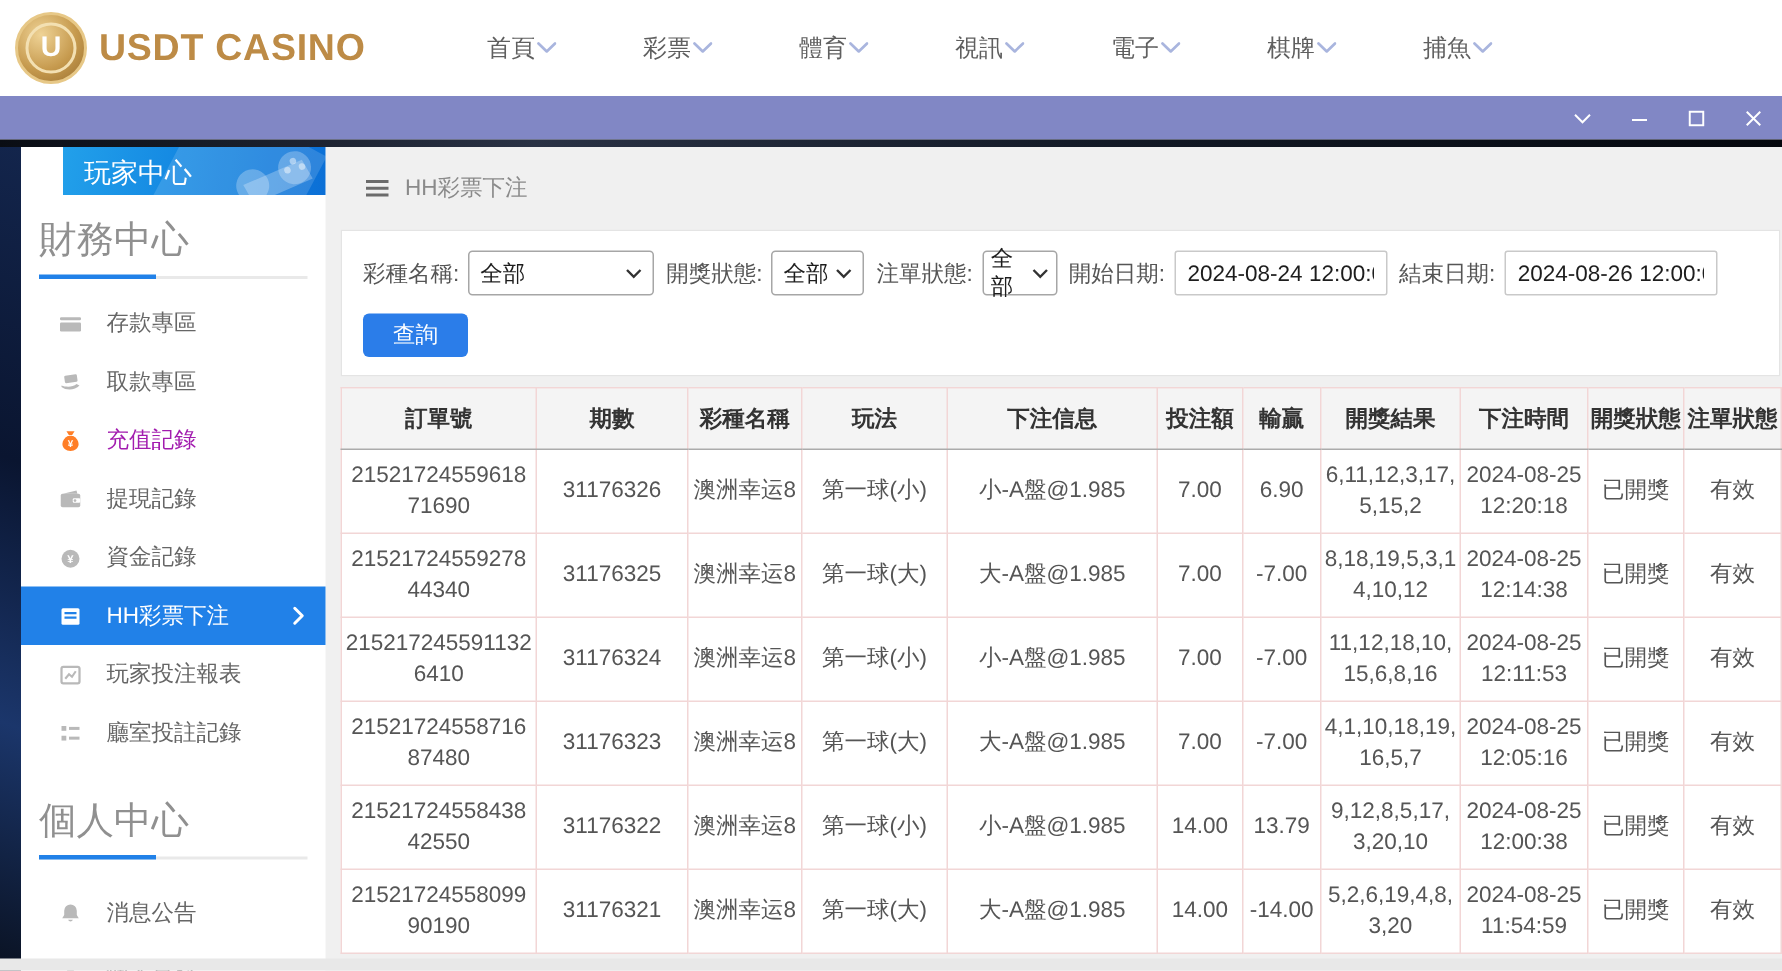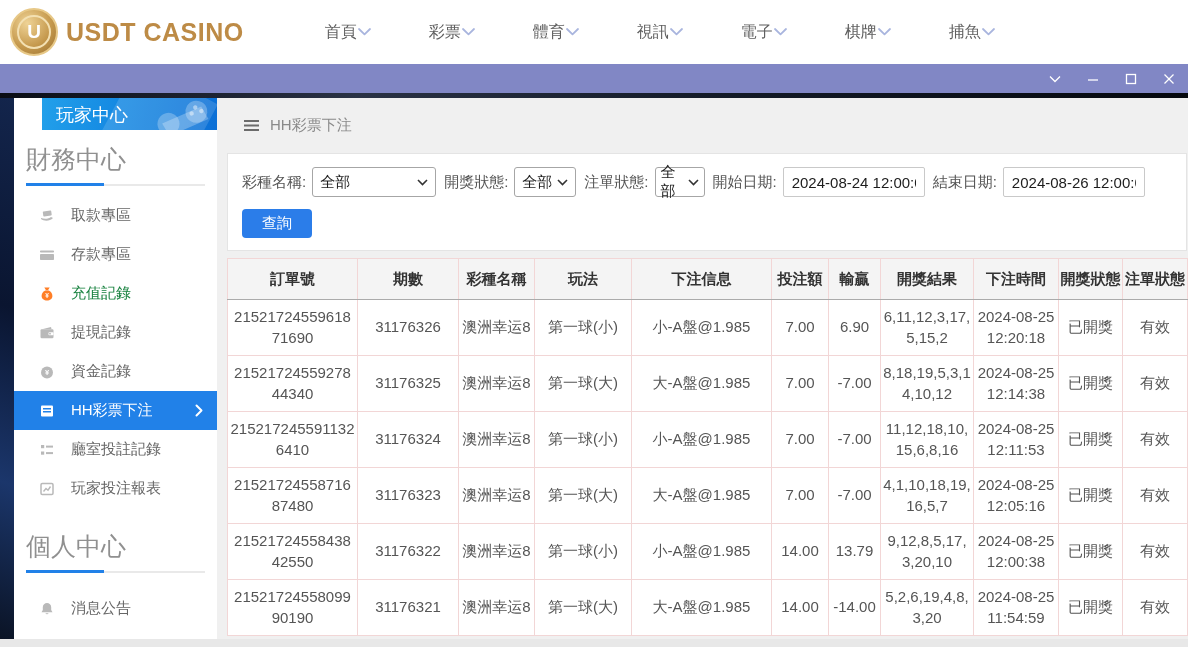--- a/index.html
+++ b/index.html
@@ -42,21 +42,21 @@
   .banner-sub { color:#e8f5ff; font-size:8.5px; letter-spacing:2.5px; margin-top:1px; position:relative; }
   .gamepad { position:absolute; right:2px; top:2px; transform:rotate(-14deg); }
 
   .sec-title { margin:13px 0 0 12px; font-size:25px; color:#909090; }
   .sec-line { margin:8px 12px 0; height:2px; background:#e9e9e9; position:relative; }
   .sec-line i { position:absolute; left:0; top:-1px; width:78px; height:3px; background:#2181e8; display:block; }
   .side-list { margin-top:10px; }
   .side-item { height:39px; display:flex; align-items:center; padding-left:24px;
     font-size:15px; color:#666; cursor:pointer; }
   .side-item .ic { width:18px; display:flex; justify-content:center; margin-right:15px; }
-  .side-item.orange { color:#15803d; }
+  .side-item.orange { color:#a21caf; }
   .side-item.active { background:#2181e8; color:#fff; padding-right:14px; }
   .side-item.active .arrow { margin-left:auto; display:flex; }
 
   
   .main { flex:1; padding-left:10px; }
   .breadcrumb { height:55px; display:flex; align-items:center; gap:10px;
     padding-left:16px; font-size:15px; color:#8a8a8a; }
   .panel { width:960px; background:#fff; border:1px solid #e4e4e4; padding:13px 0 12px 14px; }
   .filter-row { display:flex; align-items:center; font-size:15px; color:#555; }
   .flabel { margin:0 6px 0 8px; white-space:nowrap; }
@@ -186,37 +186,37 @@
     <div class="sec-title">財務中心</div>
     <div class="sec-line">
         <i></i>
       </div>
 
     <div class="side-list">
       <div class="side-item">
         <span class="ic">
           <svg width="16" height="16">
               <g fill="#b9b9b9">
+                <rect x="1" y="3.5" width="14" height="2" rx="0.8"></rect>
+                <rect x="1" y="7" width="14" height="6" rx="0.8"></rect>
+              </g>
+            </svg>
+        </span>
+        <span>存款專區</span>
+      </div>
+      <div class="side-item">
+        <span class="ic">
+          <svg width="16" height="16">
+              <g fill="#b9b9b9">
                 <rect x="4" y="3" width="8.5" height="5" rx="0.8" transform="rotate(-8 8 5.5)"></rect>
                 <path d="M2 11c3 2.4 9 2.4 12-1l-2-1c-2.4 2.2-7 2.2-10 1z"></path>
               </g>
             </svg>
         </span>
         <span>取款專區</span>
-      </div>
-      <div class="side-item">
-        <span class="ic">
-          <svg width="16" height="16">
-              <g fill="#b9b9b9">
-                <rect x="1" y="3.5" width="14" height="2" rx="0.8"></rect>
-                <rect x="1" y="7" width="14" height="6" rx="0.8"></rect>
-              </g>
-            </svg>
-        </span>
-        <span>存款專區</span>
       </div>
       <div class="side-item orange">
         <span class="ic">
           <svg width="16" height="16">
               <g fill="#ff7e26">
                 <path d="M5.3 1.5h5.4L9 4.2H7z"></path>
                 <path d="M6.2 4.6h3.6c2.2 1.2 3.6 3.2 3.6 5.4 0 2.7-2.4 4.6-5.4 4.6S2.6 12.7 2.6 10c0-2.2 1.4-4.2 3.6-5.4z"></path>
               </g>
               <text x="8" y="12.2" font-size="6.5" fill="#fff" text-anchor="middle" font-weight="bold">¥</text>
             </svg>
@@ -256,38 +256,38 @@
         <span>HH彩票下注</span>
         <span class="arrow">
           <svg width="8" height="13">
               <polyline points="1.5,1.5 6.5,6.5 1.5,11.5" fill="none" stroke="#fff" stroke-width="2" stroke-linecap="round" stroke-linejoin="round"></polyline>
             </svg>
         </span>
       </div>
       <div class="side-item">
         <span class="ic">
           <svg width="16" height="16">
+              <rect x="2" y="2.5" width="12" height="11" rx="1.2" fill="none" stroke="#b9b9b9" stroke-width="1.5"></rect>
+              <polyline points="4.5,10.5 7,7.5 9,9.2 11.5,5.5" fill="none" stroke="#b9b9b9" stroke-width="1.4"></polyline>
+            </svg>
+        </span>
+        <span>玩家投注報表</span>
+      </div>
+      <div class="side-item">
+        <span class="ic">
+          <svg width="16" height="16">
               <g fill="#b9b9b9">
                 <rect x="2" y="3" width="3.2" height="3.2"></rect>
                 <rect x="2" y="9.5" width="3.2" height="3.2"></rect>
                 <rect x="7" y="3.6" width="7" height="2"></rect>
                 <rect x="7" y="10.1" width="7" height="2"></rect>
               </g>
             </svg>
         </span>
         <span>廳室投註記錄</span>
-      </div>
-      <div class="side-item">
-        <span class="ic">
-          <svg width="16" height="16">
-              <rect x="2" y="2.5" width="12" height="11" rx="1.2" fill="none" stroke="#b9b9b9" stroke-width="1.5"></rect>
-              <polyline points="4.5,10.5 7,7.5 9,9.2 11.5,5.5" fill="none" stroke="#b9b9b9" stroke-width="1.4"></polyline>
-            </svg>
-        </span>
-        <span>玩家投注報表</span>
       </div>
     </div>
 
     <div class="sec-title" style="margin-top:22px;">個人中心</div>
     <div class="sec-line">
         <i></i>
       </div>
 
     <div class="side-list" style="margin-top:16px;">
       <div class="side-item">

